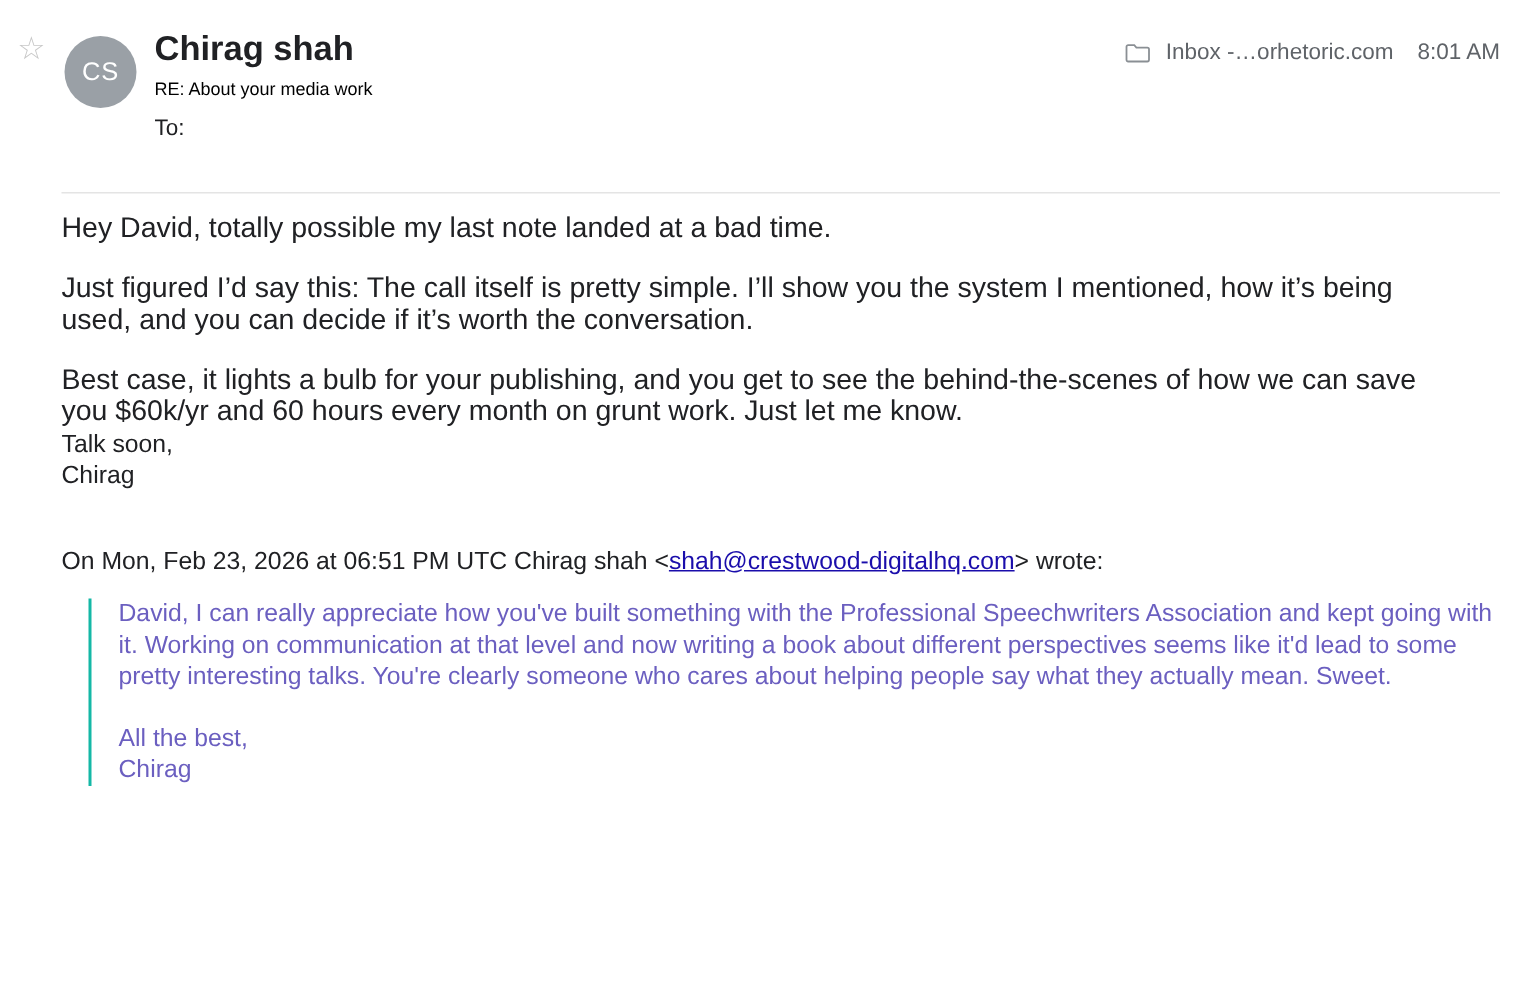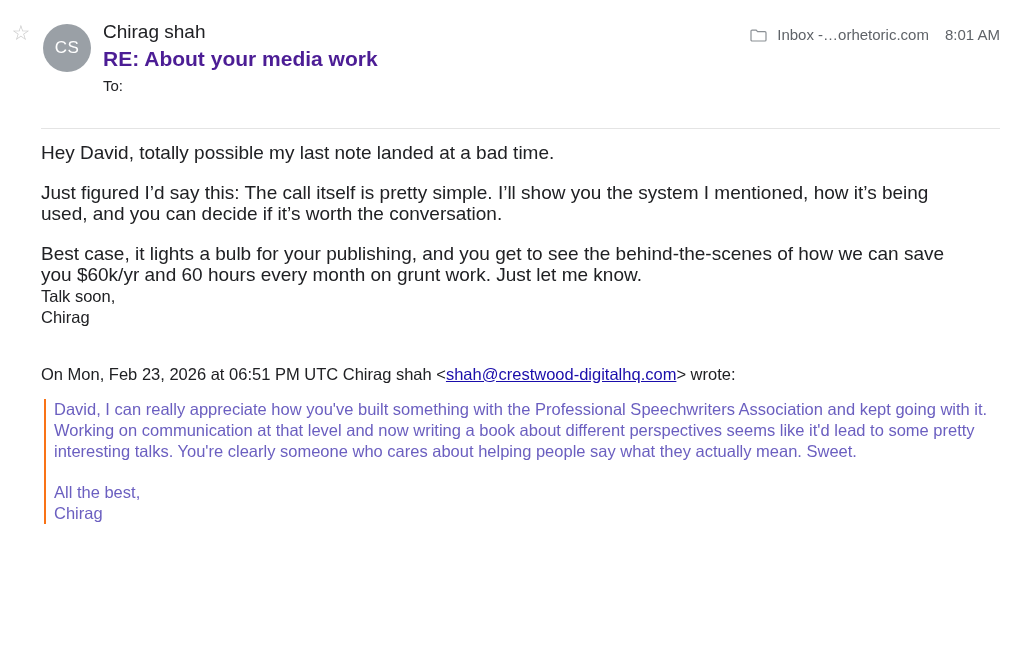--- a/index.html
+++ b/index.html
@@ -56,32 +56,32 @@
     justify-content: center;
     font-family: "Liberation Sans", sans-serif;
   }
   .head-text {
     position: absolute;
     left: 103px;
     top: 20px;
     right: 24px;
   }
   .sender-name {
-    font-size: 19px;
-    font-weight: normal;
+    font-size: 23px;
+    font-weight: bold;
     color: #202124;
     line-height: 24px;
     margin: 0 0 4px 0;
   }
   .subject-line {
-    font-size: 21px;
-    color: #4c1d95;
+    font-size: 12px;
+    color: #000000;
     line-height: 22px;
     margin: 0 0 6px 0;
-    font-weight: bold;
+    font-weight: normal;
   }
   .recipient-row {
     font-size: 15px;
     line-height: 20px;
     color: #5f6368;
     display: flex;
     align-items: baseline;
     gap: 27px;
   }
   .recipient-label {
@@ -149,23 +149,23 @@
     line-height: 22px;
     color: #202124;
     margin: 16px 0 14px 0;
   }
   .quote-attrib a {
     color: #1a0dab;
     text-decoration: underline;
   }
 
   .quoted {
-    border-left: 2px solid #f97316;
-    padding-left: 8px;
-    margin-left: 3px;
+    border-left: 2px solid #14b8a6;
+    padding-left: 18px;
+    margin-left: 18px;
     color: #6b5fc0;
   }
   .quoted p {
     font-size: 16.5px;
     line-height: 21px;
     color: #6b5fc0;
     margin: 0 0 20px 0;
     max-width: 935px;
   }
   .quoted p:last-child { margin-bottom: 0; }

